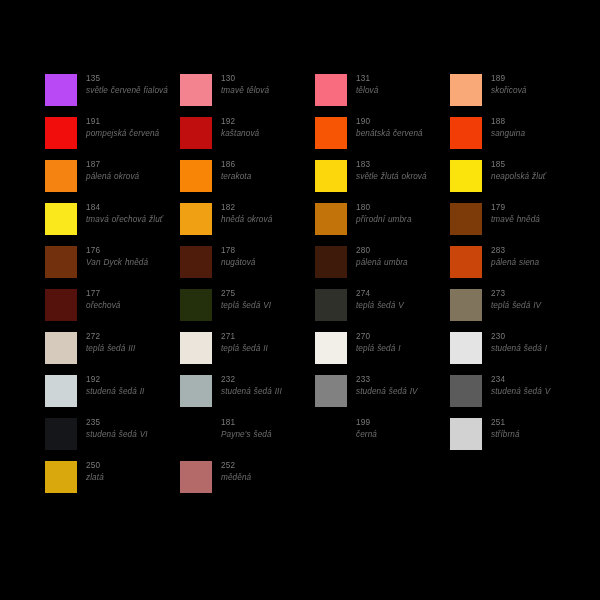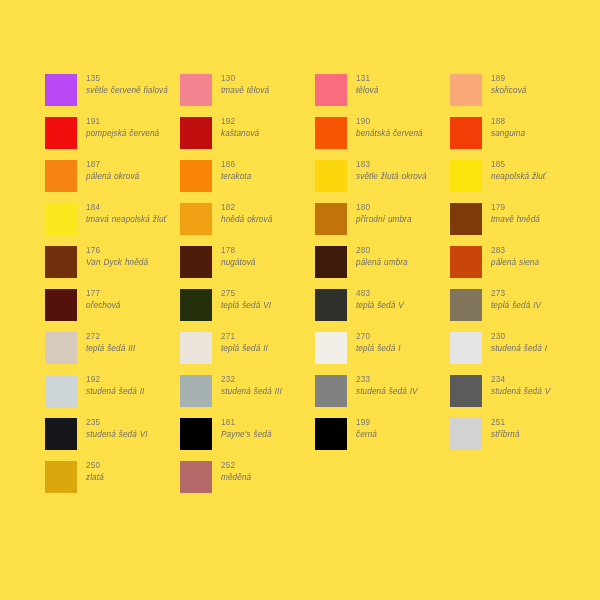--- a/index.html
+++ b/index.html
@@ -13,21 +13,21 @@
     height: 600px;
     overflow: hidden;
     font-family: "Liberation Sans", "DejaVu Sans", sans-serif;
   }
   #swatch-chart {
     position: absolute;
     left: 0;
     top: 0;
     width: 600px;
     height: 600px;
-    background: #fde047;
+    background: #000000;
   }
   .grid {
     position: absolute;
     left: 45px;
     top: 74px;
     width: 516px;
     display: grid;
     grid-template-columns: repeat(4, 135px);
     grid-auto-rows: 43px;
     column-gap: 0px;
@@ -155,21 +155,21 @@
         <div class="swatch" style="background: rgb(251, 228, 12);"></div>
         <div class="meta">
           <span class="code">185</span>
           <span class="cname">neapolská žluť</span>
         </div>
       </div>
       <div class="cell">
         <div class="swatch" style="background: rgb(251, 232, 28);"></div>
         <div class="meta">
           <span class="code">184</span>
-          <span class="cname">tmavá neapolská žluť</span>
+          <span class="cname">tmavá ořechová žluť</span>
         </div>
       </div>
       <div class="cell">
         <div class="swatch" style="background: rgb(240, 160, 19);"></div>
         <div class="meta">
           <span class="code">182</span>
           <span class="cname">hnědá okrová</span>
         </div>
       </div>
       <div class="cell">
@@ -224,21 +224,21 @@
       <div class="cell">
         <div class="swatch" style="background: rgb(36, 48, 12);"></div>
         <div class="meta">
           <span class="code">275</span>
           <span class="cname">teplá šedá VI</span>
         </div>
       </div>
       <div class="cell">
         <div class="swatch" style="background: rgb(46, 48, 41);"></div>
         <div class="meta">
-          <span class="code">483</span>
+          <span class="code">274</span>
           <span class="cname">teplá šedá V</span>
         </div>
       </div>
       <div class="cell">
         <div class="swatch" style="background: rgb(128, 116, 93);"></div>
         <div class="meta">
           <span class="code">273</span>
           <span class="cname">teplá šedá IV</span>
         </div>
       </div>

